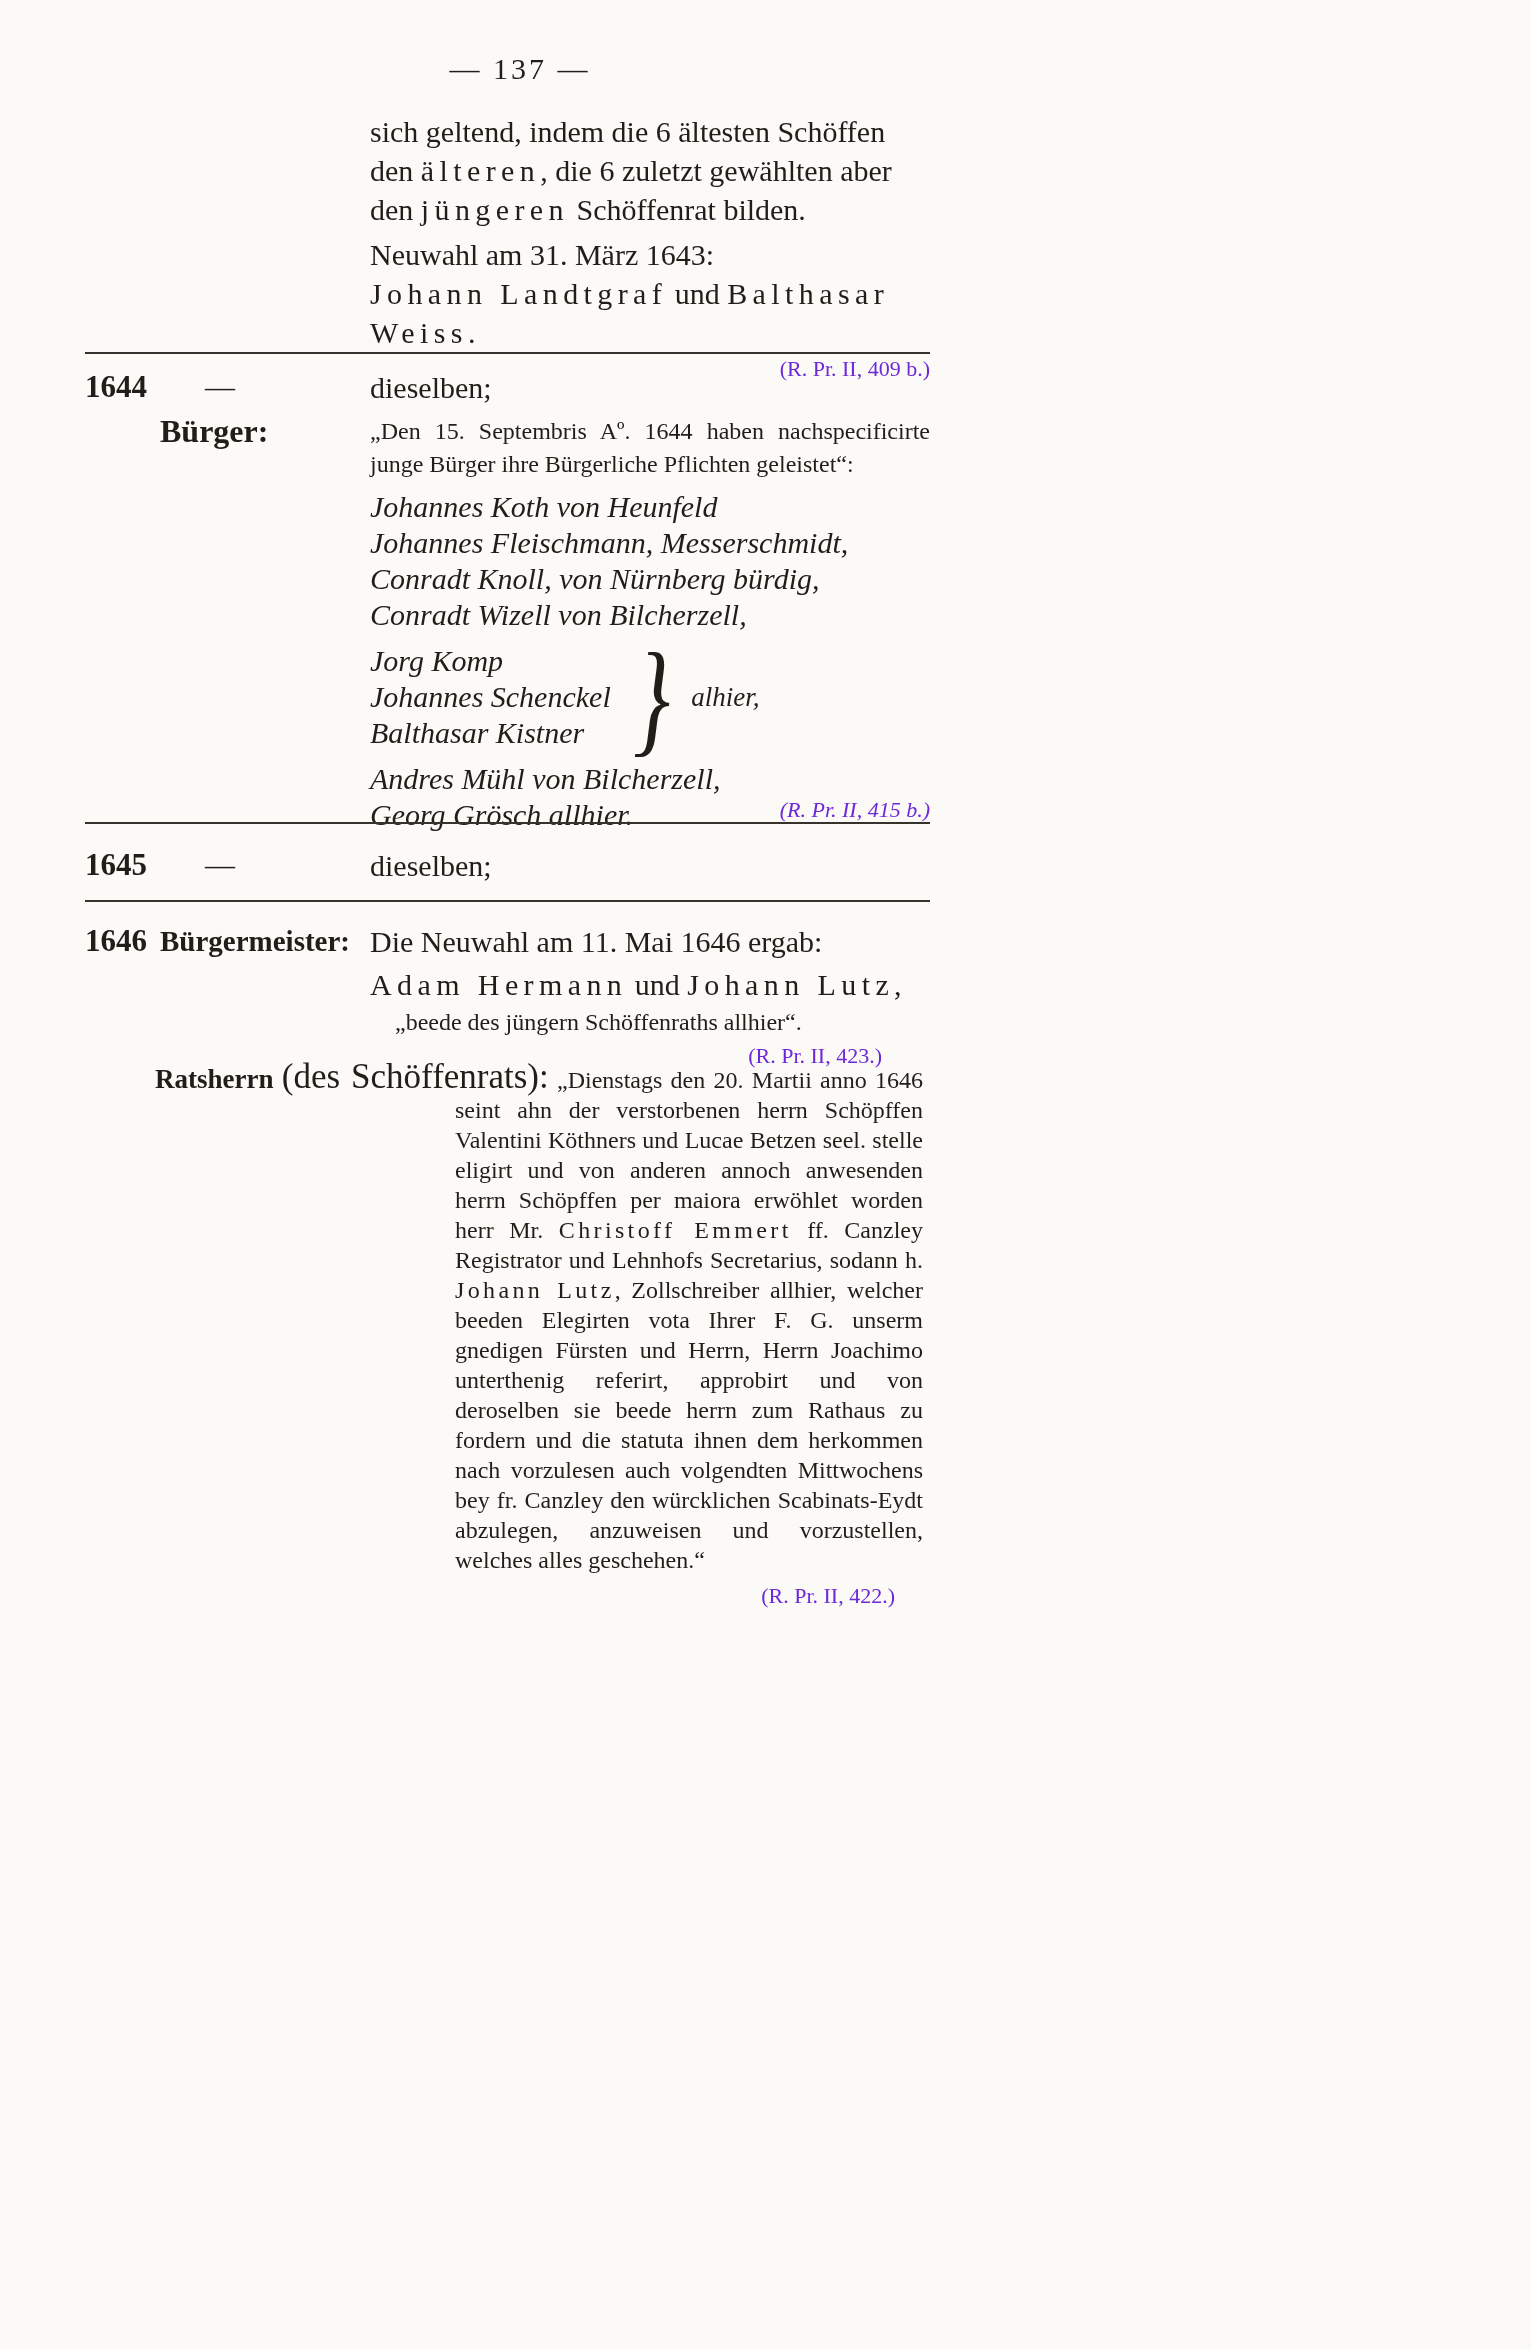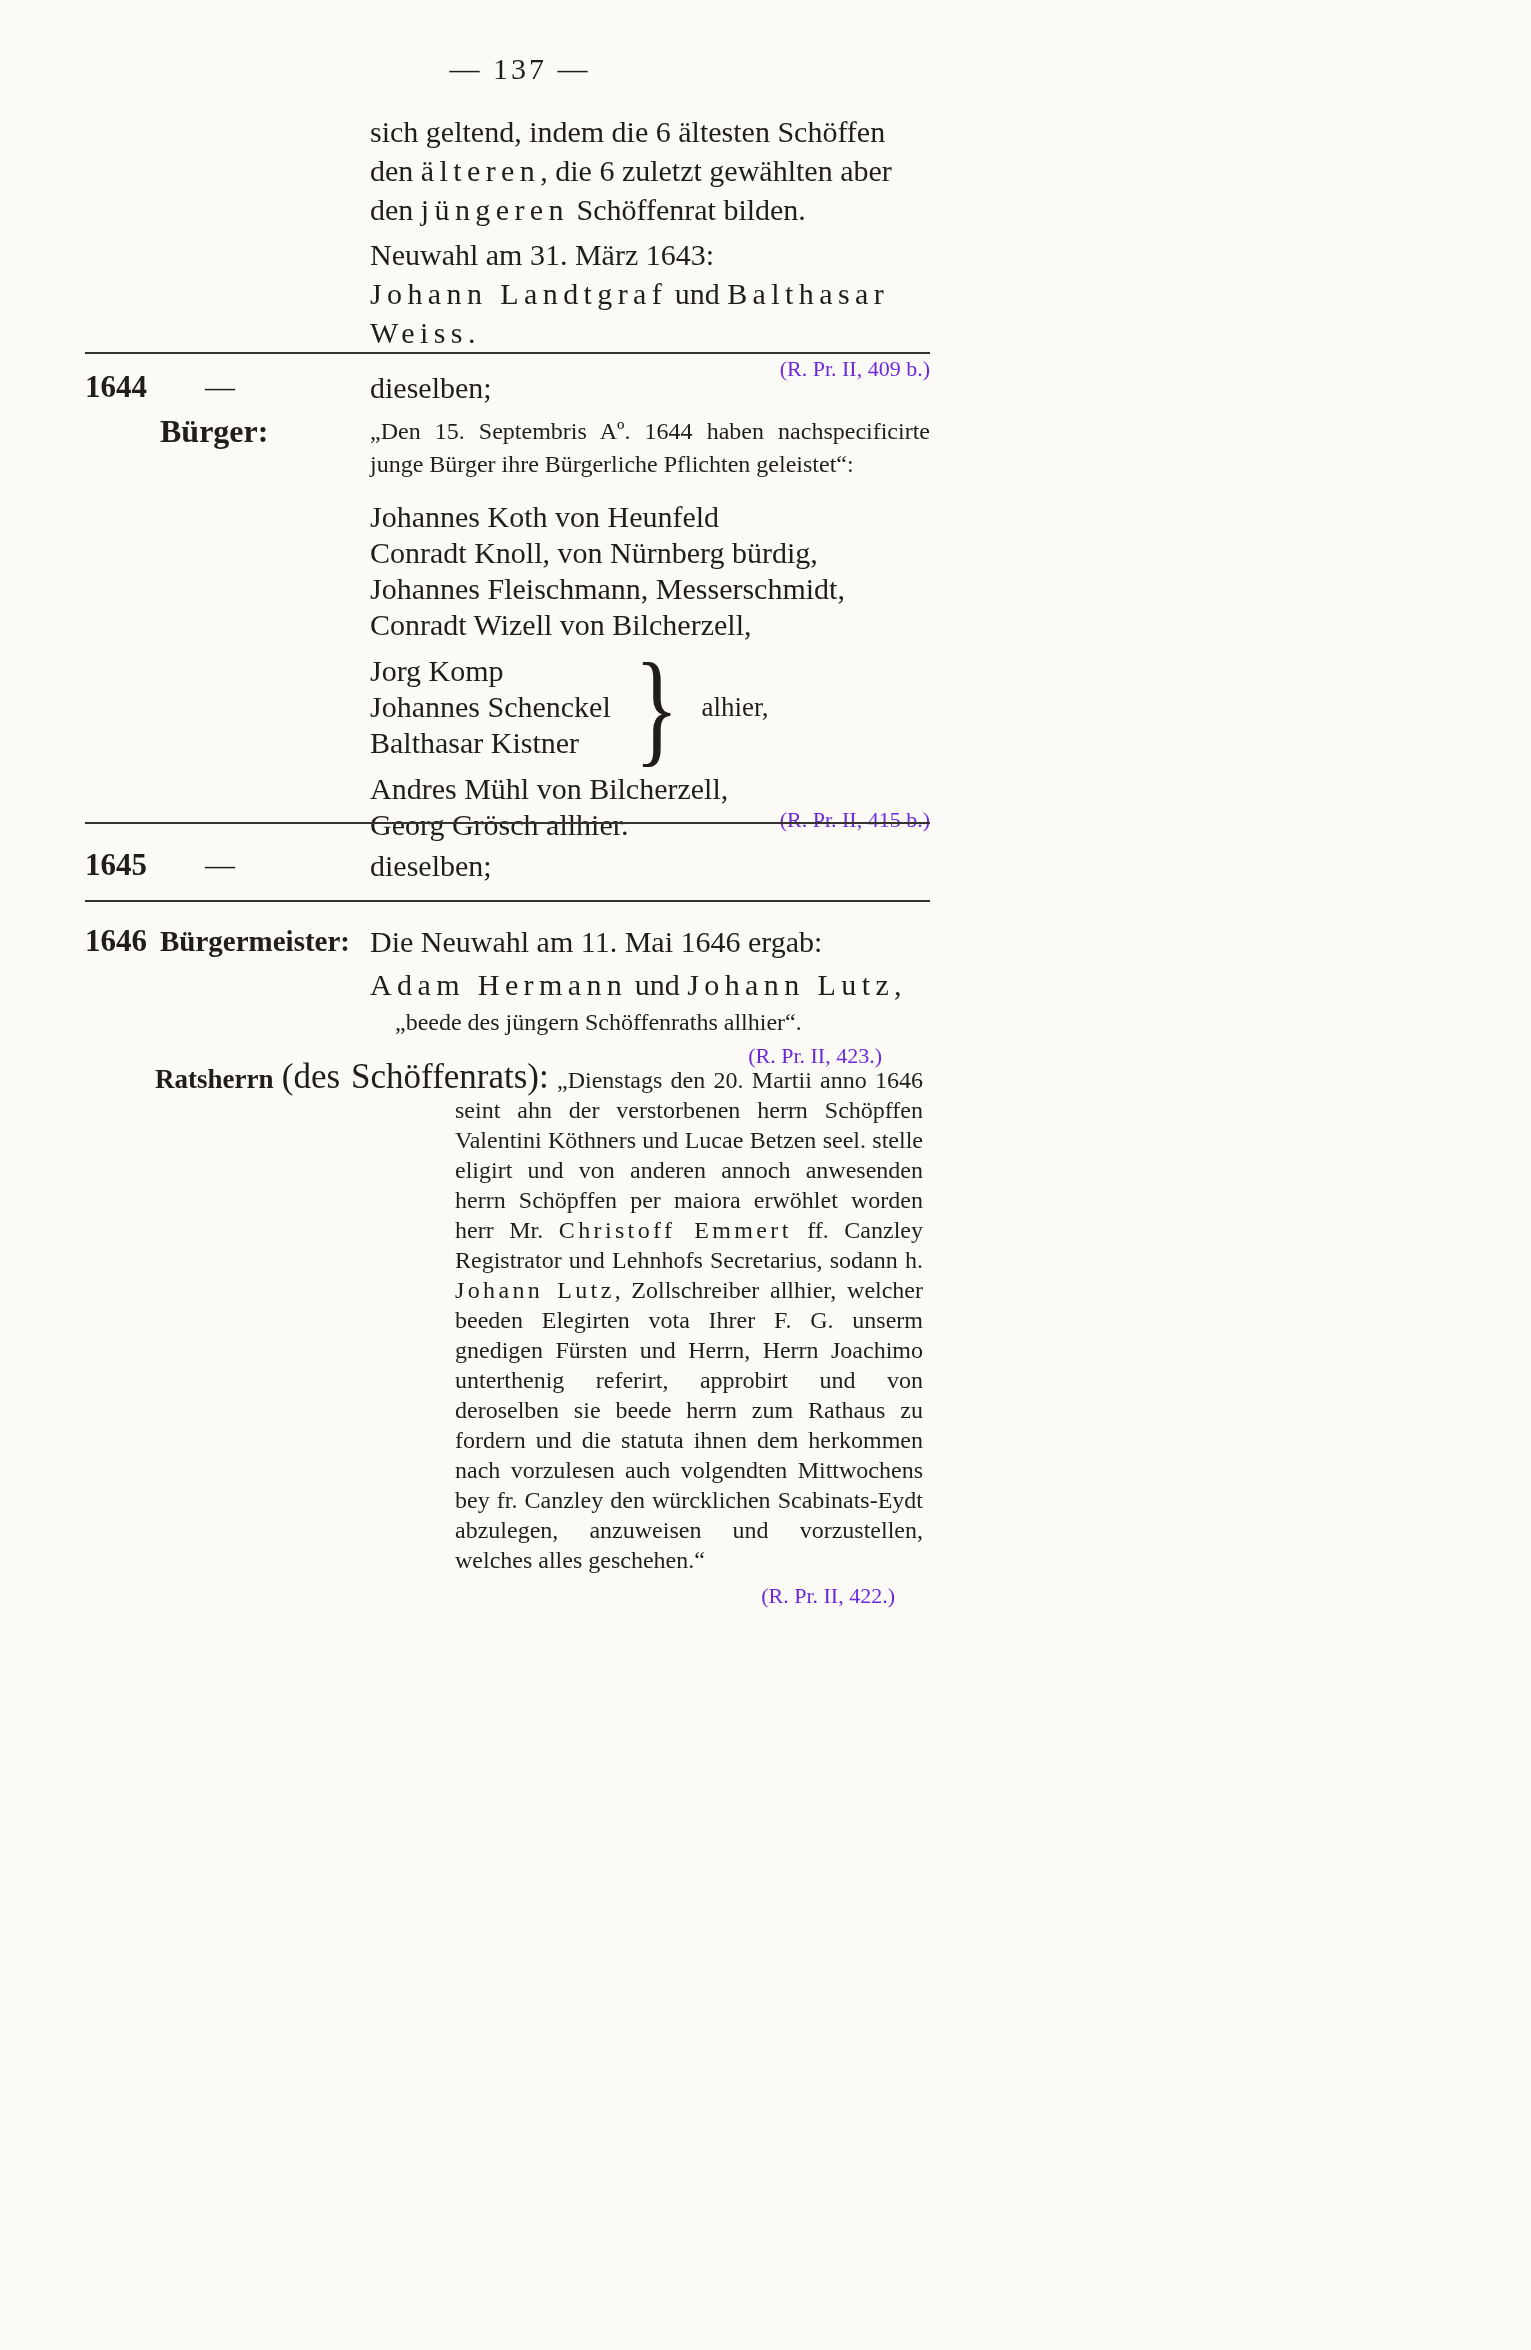--- a/index.html
+++ b/index.html
@@ -94,24 +94,24 @@
 
   <div class="rule" style="top:352px;"></div>
 
   <div class="sec" style="top:368px;">
     <span class="year">1644</span>
     <span class="entry-dash">—</span>
     <span class="col-label" style="top:46px;">Bürger:</span>
     <div class="main-col">
       <p class="body-text">dieselben;</p>
       <p class="small-text quote-just" style="margin-top:8px;">„Den 15. Septembris Aº. 1644 haben nachspecificirte junge Bürger ihre Bürgerliche Pflichten geleistet“:</p>
-      <div style="margin-top:18px;">
+      <div style="margin-top:8px;font-style:italic;">
         <div class="names-font">Johannes Koth von Heunfeld</div>
+        <div class="names-font">Johannes Fleischmann, Messerschmidt,</div>
         <div class="names-font">Conradt Knoll, von Nürnberg bürdig,</div>
-        <div class="names-font">Johannes Fleischmann, Messerschmidt,</div>
         <div class="names-font">Conradt Wizell von Bilcherzell,</div>
         <div class="brace-group">
           <div class="brace-names">
             <div class="names-font">Jorg Komp</div>
             <div class="names-font">Johannes Schenckel</div>
             <div class="names-font">Balthasar Kistner</div>
           </div>
           <div class="brace-glyph">}</div>
           <div class="brace-label">alhier,</div>
         </div>

